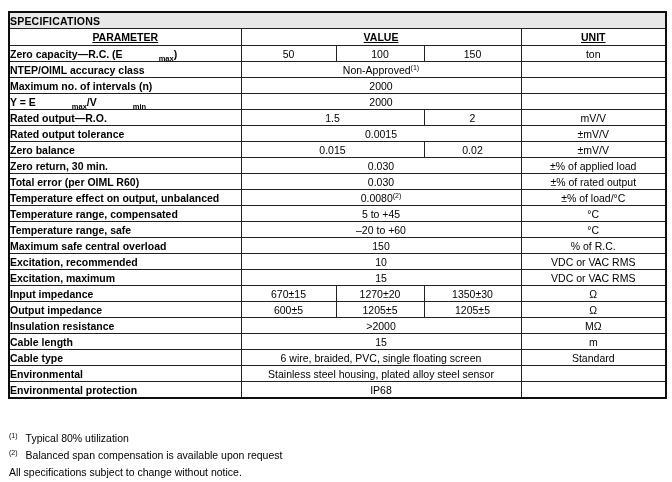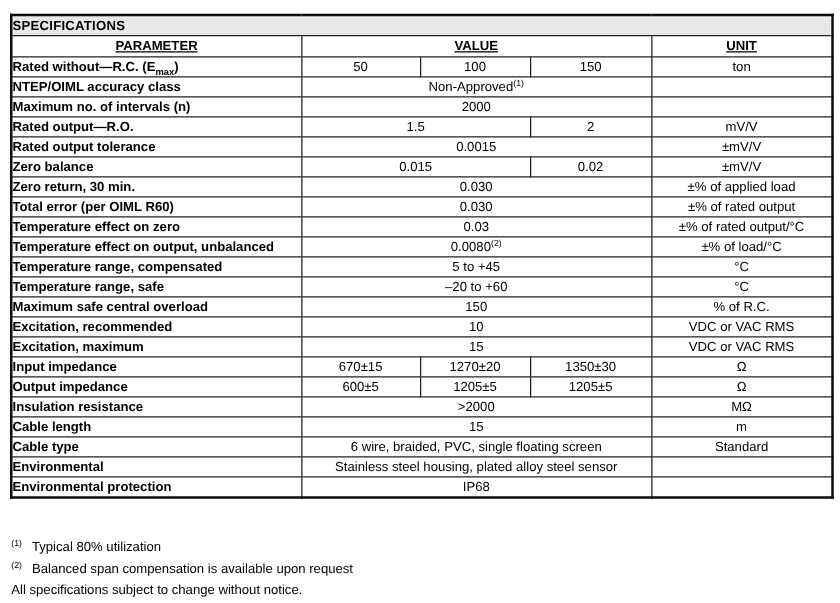--- a/index.html
+++ b/index.html
@@ -42,21 +42,21 @@
     height: 16px;
     background: #ffffff;
     text-decoration: underline;
   }
   td.param {
     font-weight: bold;
     text-align: left;
     padding-left: 4px;
   }
   td.val, td.unit { text-align: center; font-weight: normal; }
-  sub { font-size: 7.5px; line-height: 0; }
+  sub { font-size: 7.5px; line-height: 0; margin-left: 36px; }
   sup { font-size: 7px; line-height: 0; }
 
   .footnotes {
     position: absolute; left: 9px; top: 430px;
     font-size: 10.5px;
   }
   .footnote { height: 17px; line-height: 17px; }
   .footnote .fn-marker { font-size: 7px; margin-right: 8px; }
   .disclaimer { height: 17px; line-height: 17px; }
 </style>
@@ -77,37 +77,42 @@
         <td class="title-band" colspan="5">SPECIFICATIONS</td>
       </tr>
       <tr class="col-header">
         <th>PARAMETER</th>
         <th colspan="3">VALUE</th>
         <th>UNIT</th>
       </tr>
     </thead>
     <tbody>
         <tr>
-          <td class="param"><span>Rated without—R.C. (E</span><sub>max</sub><span>)</span></td>
+          <td class="param"><span>Zero capacity—R.C. (E</span><sub>max</sub><span>)</span></td>
           <td class="val"><span>50</span></td>
           <td class="val"><span>100</span></td>
           <td class="val"><span>150</span></td>
           <td class="unit">ton</td>
         </tr>
         <tr>
           <td class="param"><span>NTEP/OIML accuracy class</span></td>
           <td class="val" colspan="3"><span>Non-Approved</span><sup>(1)</sup></td>
           <td class="unit"></td>
         </tr>
         <tr>
           <td class="param"><span>Maximum no. of intervals (n)</span></td>
           <td class="val" colspan="3"><span>2000</span></td>
           <td class="unit"></td>
         </tr>
         <tr>
+          <td class="param"><span>Y = E</span><sub>max</sub><span>/V</span><sub>min</sub></td>
+          <td class="val" colspan="3"><span>2000</span></td>
+          <td class="unit"></td>
+        </tr>
+        <tr>
           <td class="param"><span>Rated output—R.O.</span></td>
           <td class="val" colspan="2"><span>1.5</span></td>
           <td class="val"><span>2</span></td>
           <td class="unit">mV/V</td>
         </tr>
         <tr>
           <td class="param"><span>Rated output tolerance</span></td>
           <td class="val" colspan="3"><span>0.0015</span></td>
           <td class="unit">±mV/V</td>
         </tr>
@@ -119,25 +124,20 @@
         </tr>
         <tr>
           <td class="param"><span>Zero return, 30 min.</span></td>
           <td class="val" colspan="3"><span>0.030</span></td>
           <td class="unit">±% of applied load</td>
         </tr>
         <tr>
           <td class="param"><span>Total error (per OIML R60)</span></td>
           <td class="val" colspan="3"><span>0.030</span></td>
           <td class="unit">±% of rated output</td>
-        </tr>
-        <tr>
-          <td class="param"><span>Temperature effect on zero</span></td>
-          <td class="val" colspan="3"><span>0.03</span></td>
-          <td class="unit">±% of rated output/°C</td>
         </tr>
         <tr>
           <td class="param"><span>Temperature effect on output, unbalanced</span></td>
           <td class="val" colspan="3"><span>0.0080</span><sup>(2)</sup></td>
           <td class="unit">±% of load/°C</td>
         </tr>
         <tr>
           <td class="param"><span>Temperature range, compensated</span></td>
           <td class="val" colspan="3"><span>5 to +45</span></td>
           <td class="unit">°C</td>

